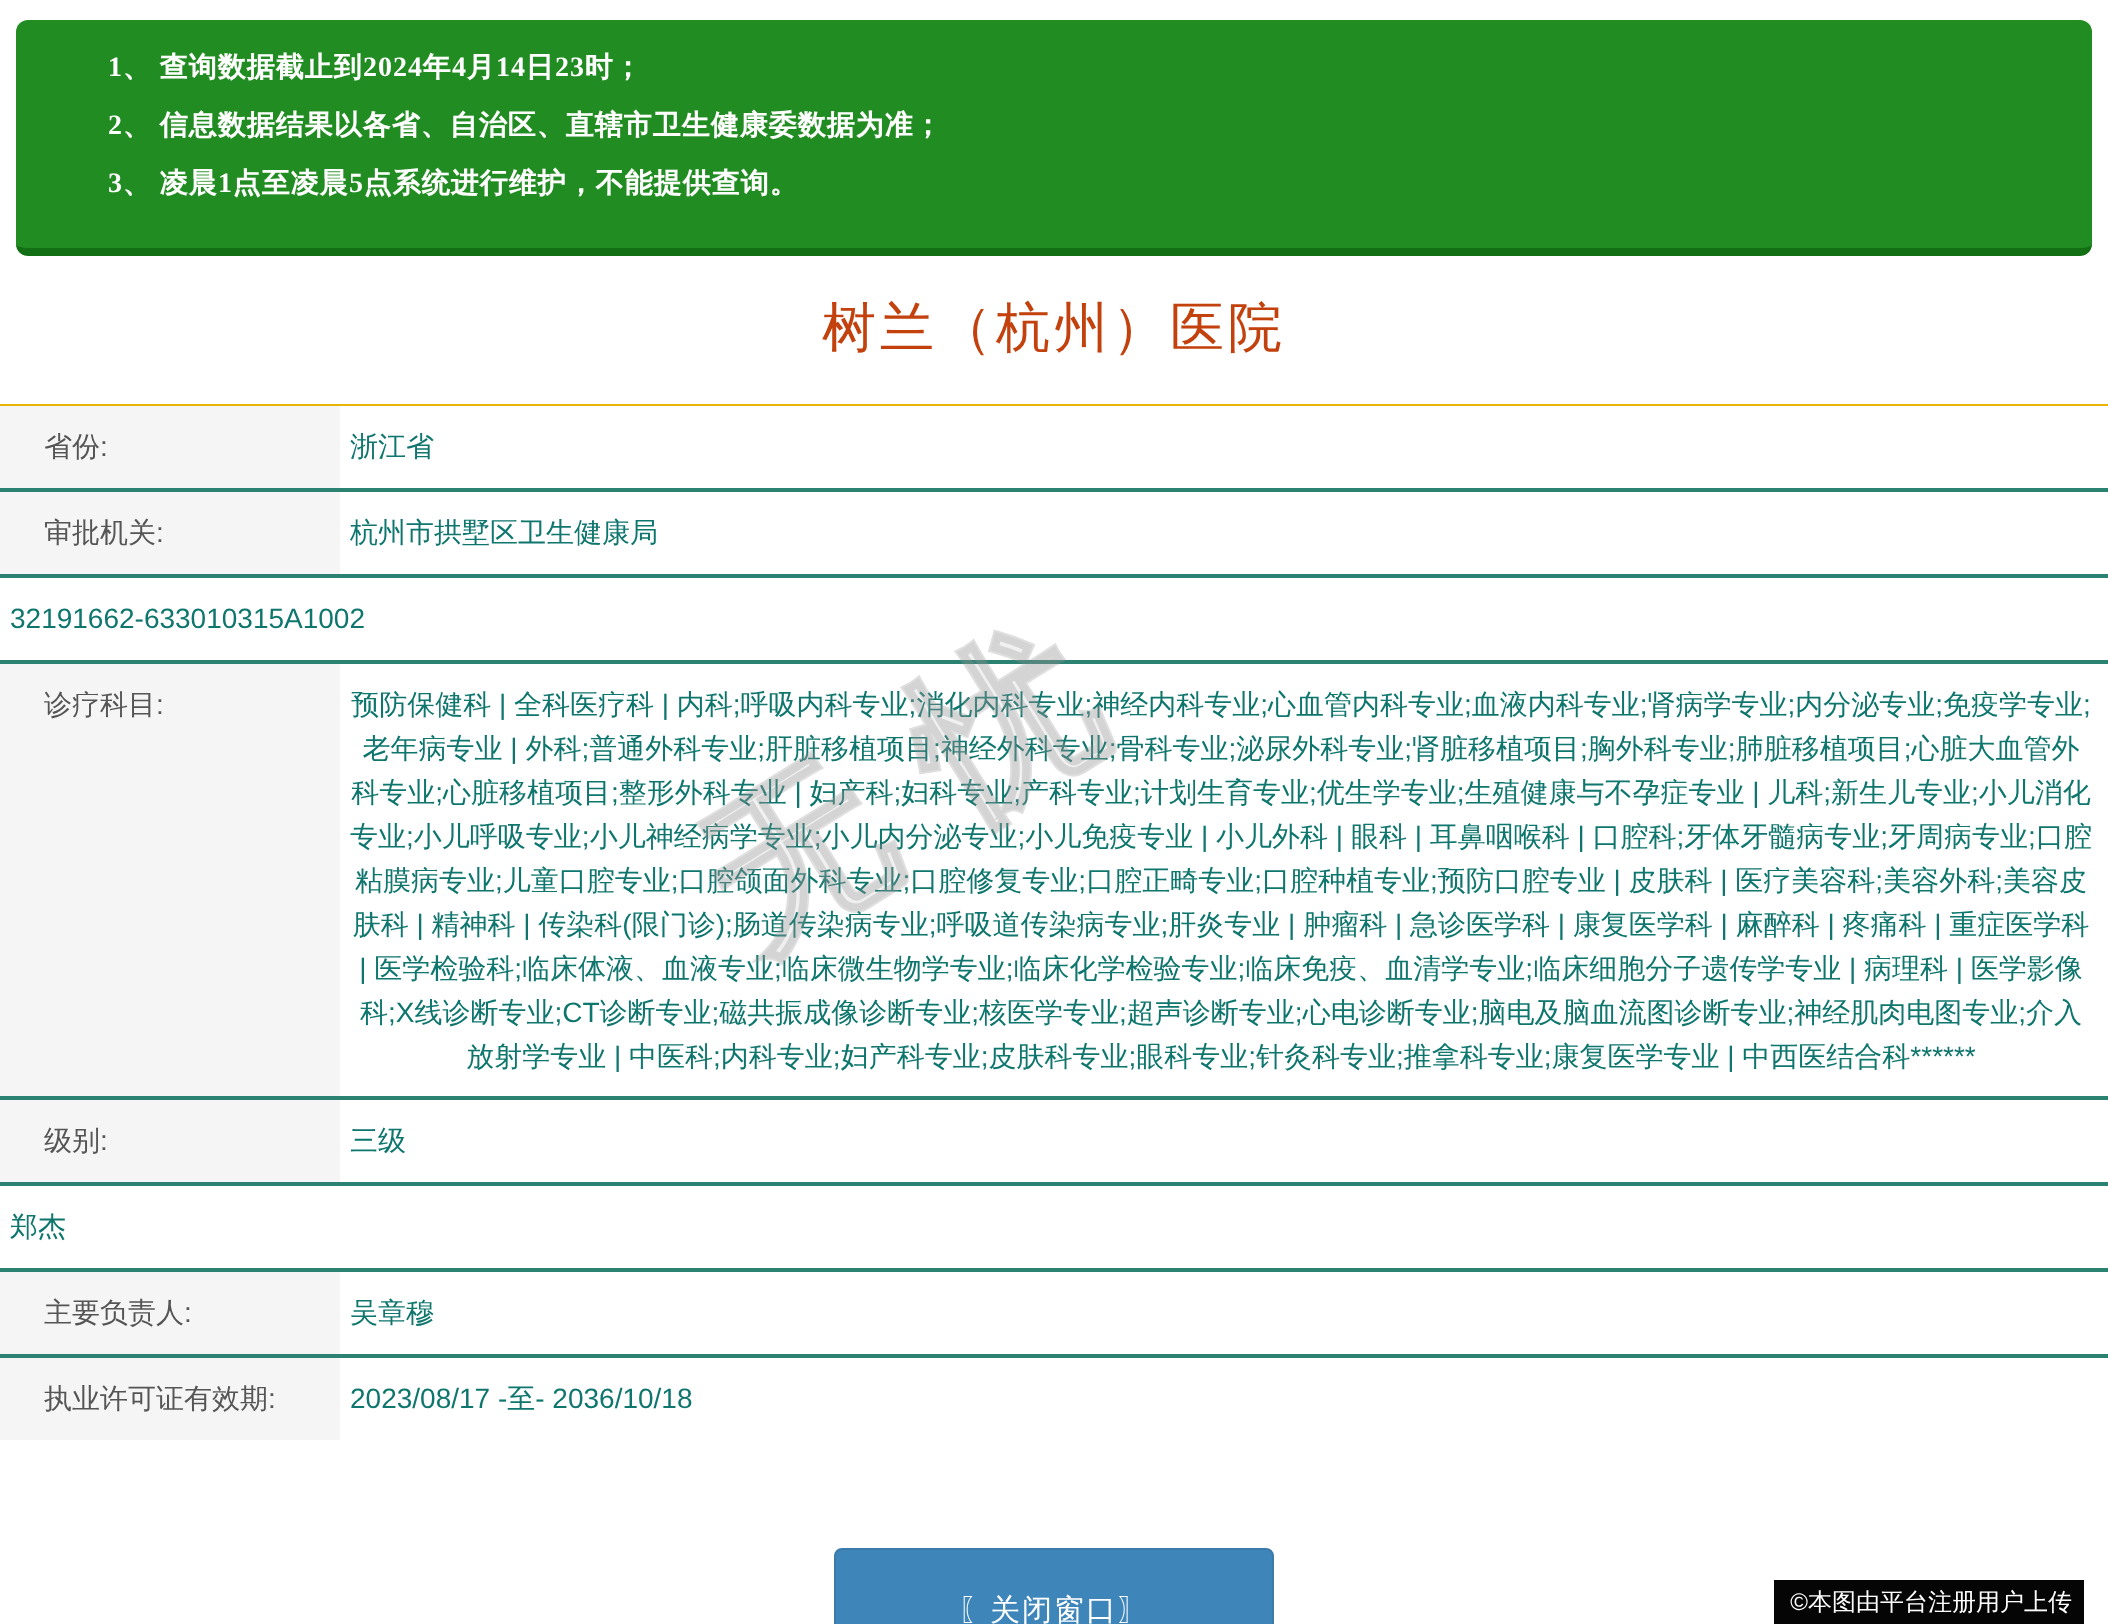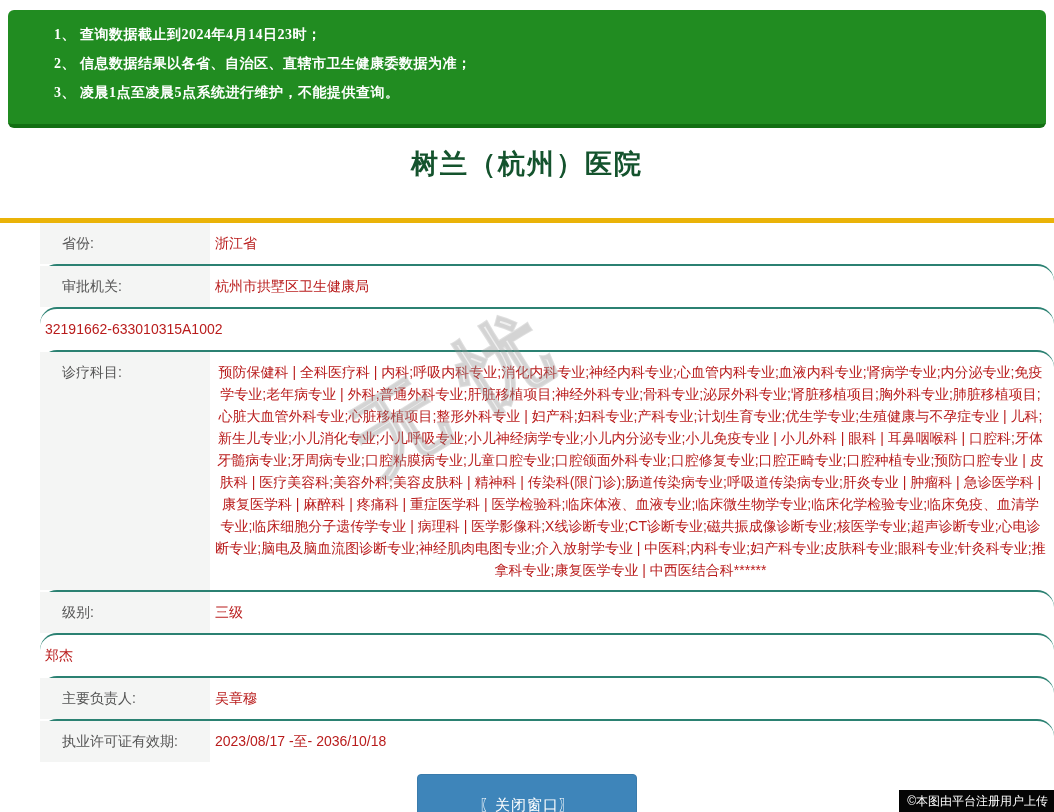--- a/index.html
+++ b/index.html
@@ -26,43 +26,43 @@
     font-size: 14px;
     line-height: 20px;
     margin: 4px 0 9px 0;
     letter-spacing: 0.5px;
     font-family: Liberation Serif, serif;
   }
   .notice-item:last-child { margin-bottom: 12px; }
 
   
   .page-title {
-    margin: 18px 0 36px 0;
+    margin: 18px 0 20px 0;
     text-align: center;
     font-size: 27px;
-    font-weight: 700;
-    color: #14532d;
+    font-weight: 400;
+    color: #c2410c;
     letter-spacing: 2px;
   }
 
   
-  .info-table { width: 1054px; border-top: 5px solid #eab308; padding-left: 40px; }
+  .info-table { width: 1054px; border-top: 1px solid #eab308; }
   .trow { display: flex; width: 100%; }
-  .trow + .trow { border-top: 2px solid var(--divider, #2b8172); border-radius: 17px; }
+  .trow + .trow { border-top: 2px solid var(--divider, #2b8172); }
   .tlabel {
     flex: 0 0 170px;
     background: var(--label-bg, #f4f5f4);
     color: #555;
     font-size: 14px;
     padding: 11px 8px 11px 22px;
     line-height: 19px;
   }
   .tvalue {
     flex: 1 1 auto;
-    color: #b91c1c;
+    color: #0f766e;
     font-size: 14px;
     padding: 11px 8px 11px 5px;
     line-height: 19px;
   }
   .trow.tall .tvalue { line-height: 22px; padding-top: 9px; padding-bottom: 9px; text-align: center; }
 
   
   .close-wrap {
     position: absolute;
     top: 774px; left: 0; right: 0;
@@ -78,21 +78,21 @@
     font-family: inherit;
     width: 220px;
     padding: 21px 0 8px 0;
     cursor: pointer;
     letter-spacing: 1px;
   }
 
   
   .footer-credit {
     position: absolute;
-    right: 0; bottom: 0;
+    right: 12px; bottom: 0;
     background: #050505;
     color: #ffffff;
     font-size: 12px;
     line-height: 16px;
     padding: 3px 6px 3px 8px;
     white-space: nowrap;
   }
 
   
   .watermark {

